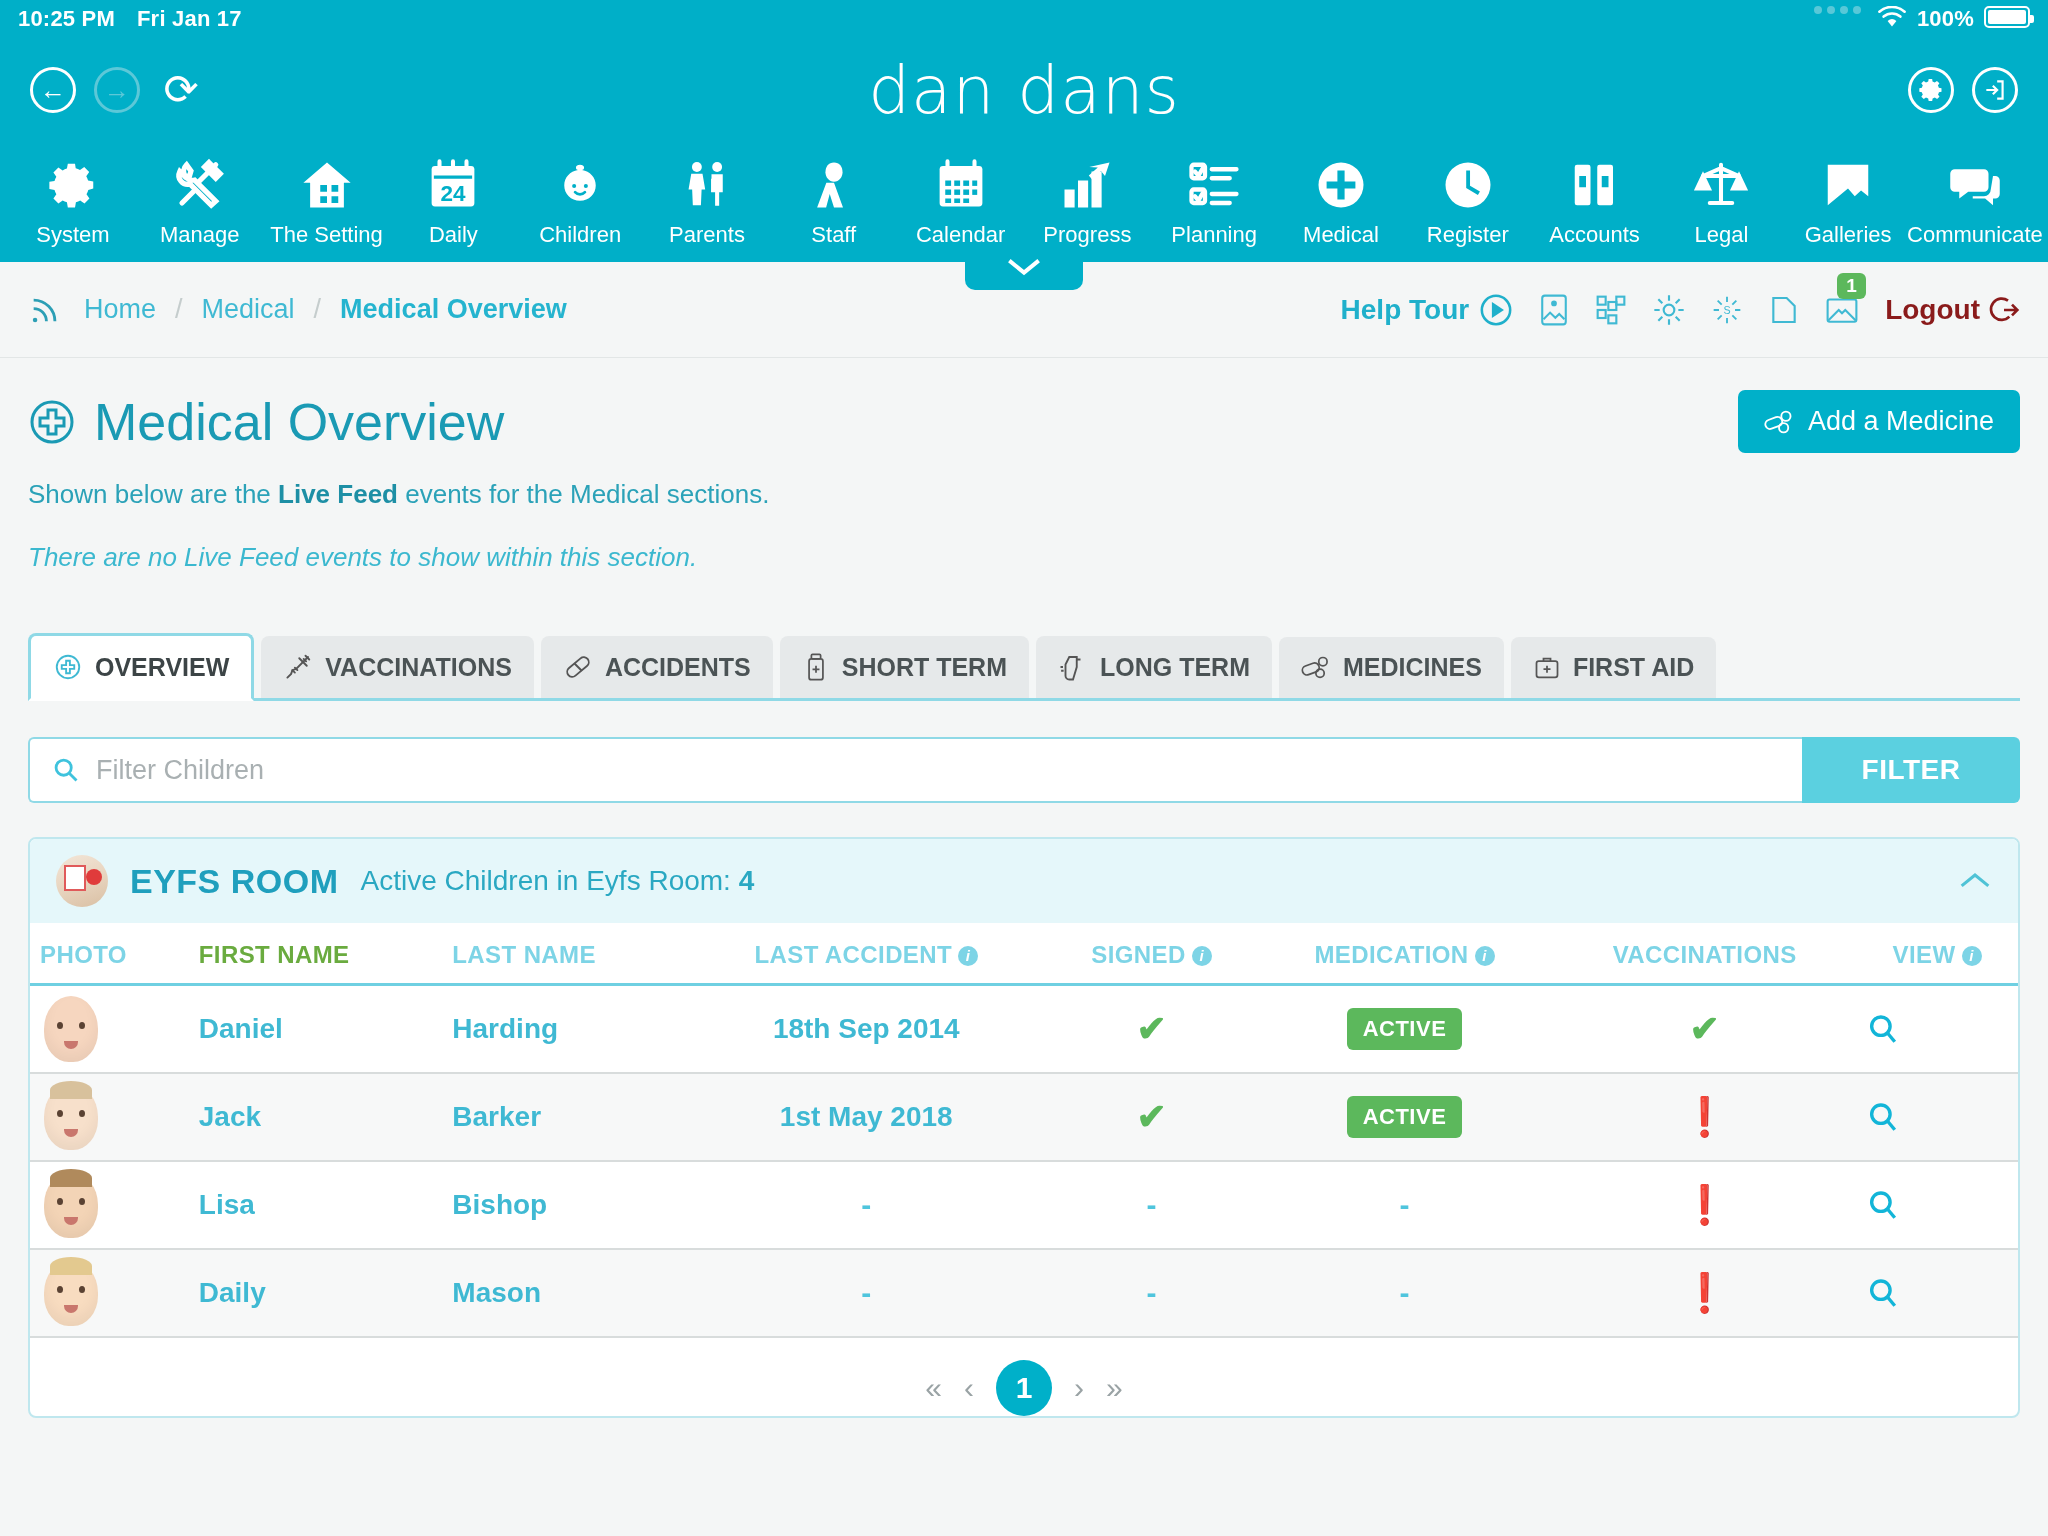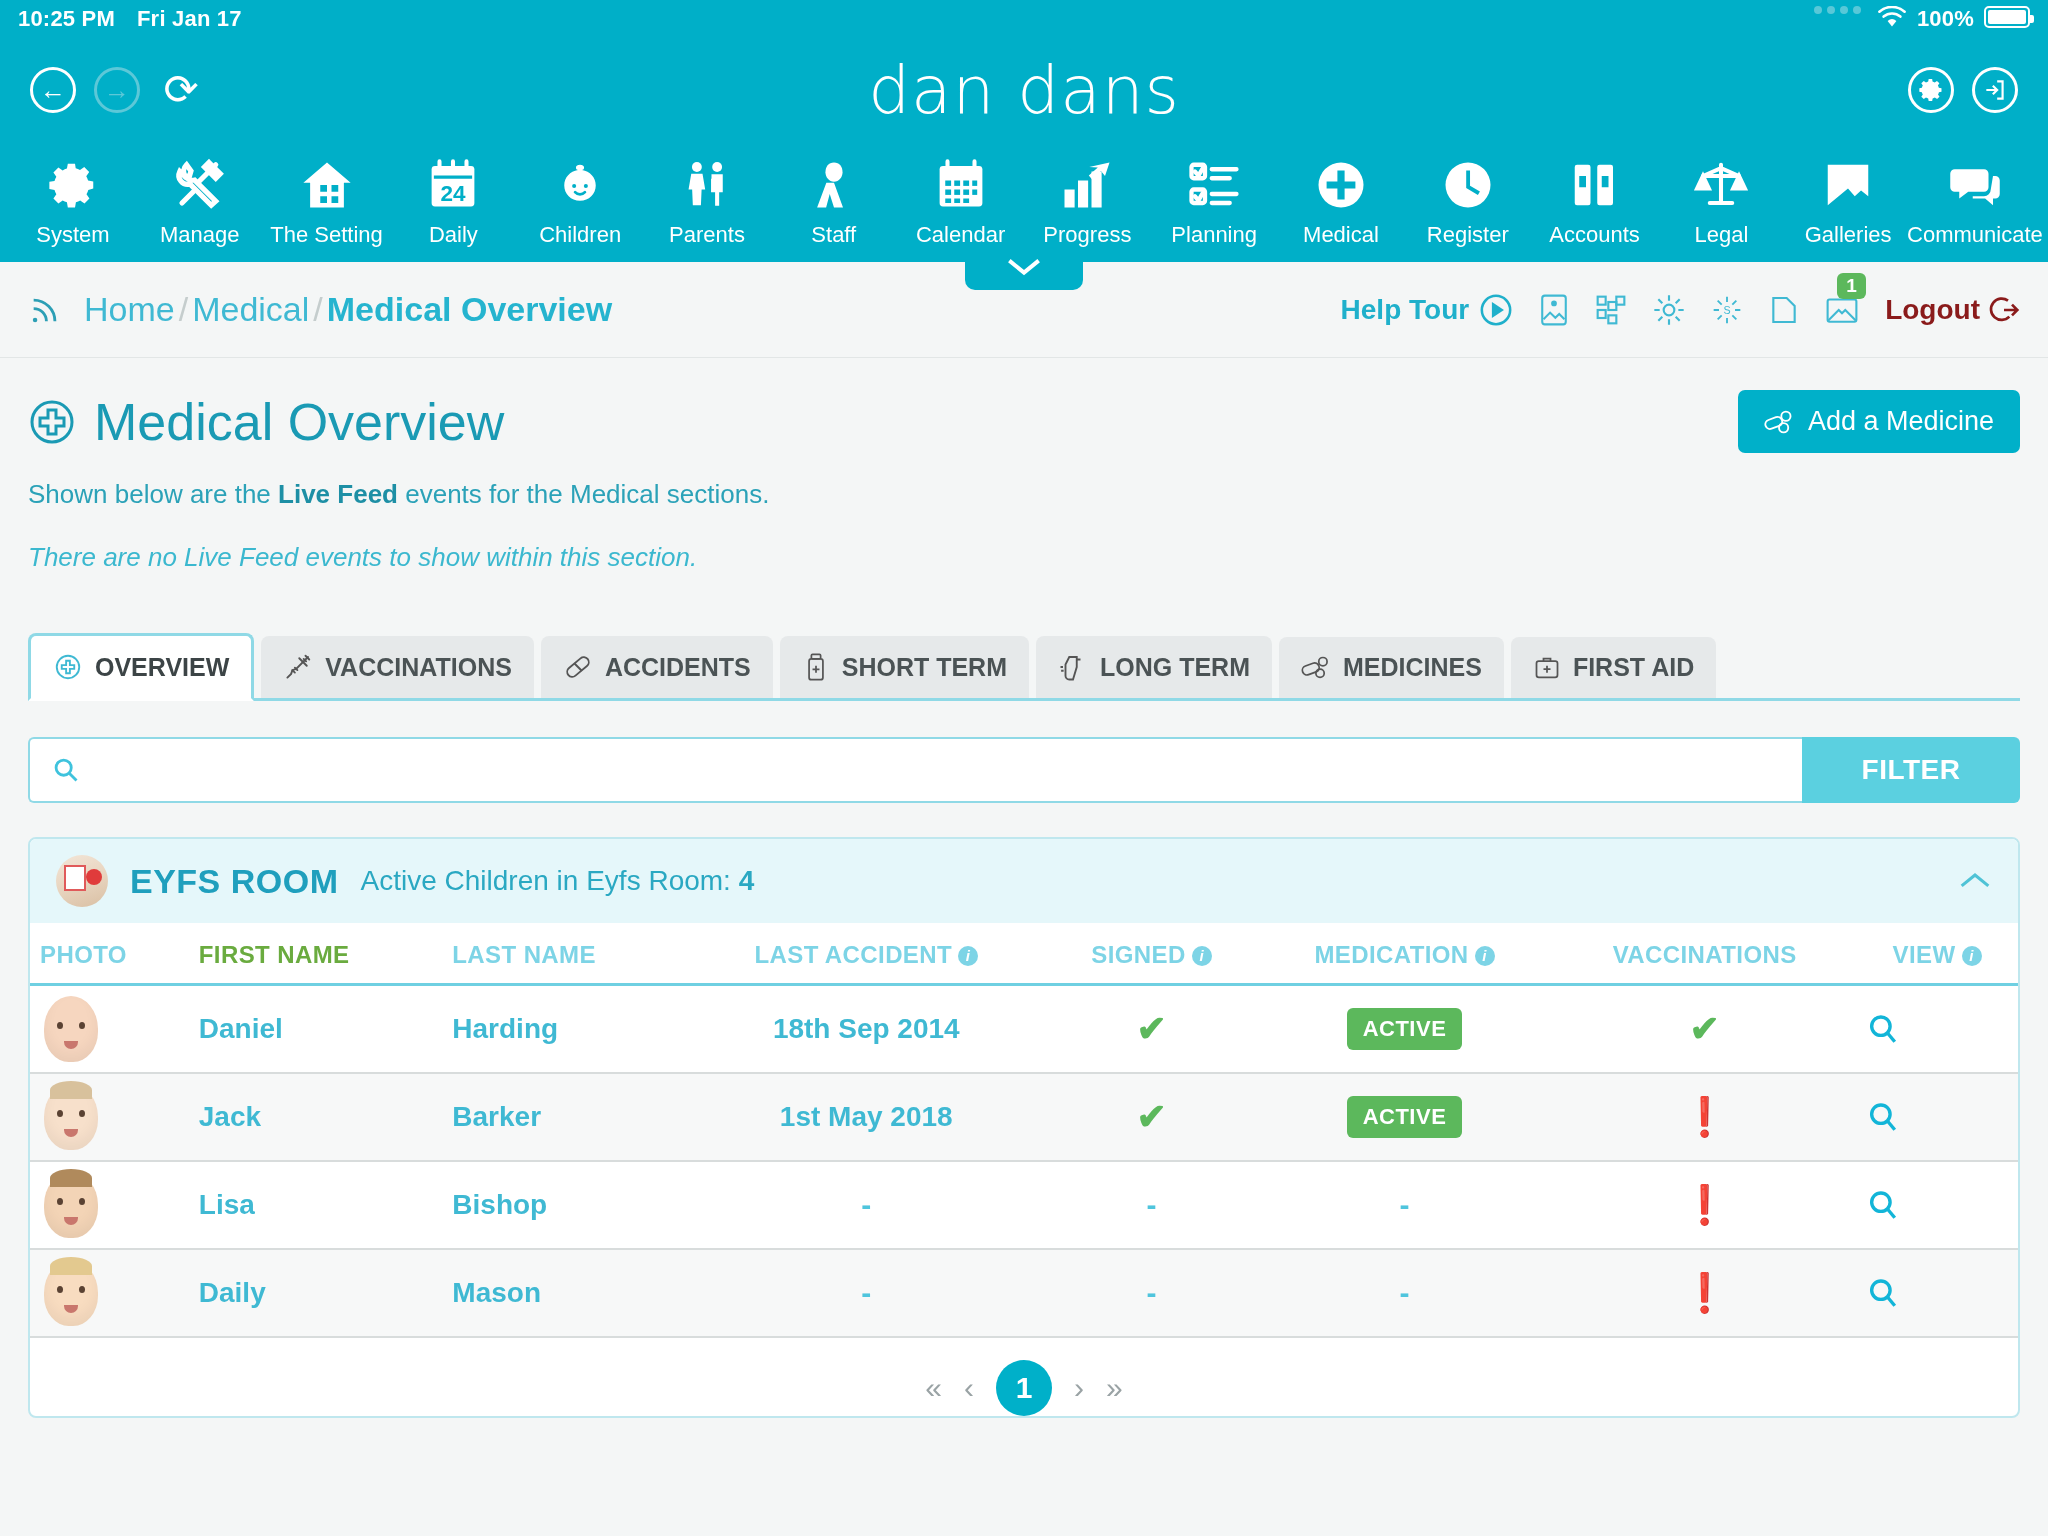--- a/index.html
+++ b/index.html
@@ -67,21 +67,21 @@
     background: #00afc8; border-radius: 0 0 10px 10px;
     display:flex; align-items:flex-start; justify-content:center; padding-top:2px;
     z-index: 5;
   }
 
   
   .crumbbar {
     background: #f4f6f6; border-bottom: 1px solid #e2e6e6;
     height: 96px; display: flex; align-items: center; padding: 0 28px;
   }
-  .crumbs { display: flex; align-items: center; gap: 4px; font-size: 34px; justify-content: space-between; }
+  .crumbs { display: flex; align-items: center; gap: 19px; font-size: 27px; justify-content: space-between; }
   .crumbs .sep { color: #c5cdcd; }
   .crumbs a { color: #3fb9d3; text-decoration: none; }
   .crumbs .cur { color: #25b4cf; font-weight: 700; }
   .crumb-right { margin-left: auto; display: flex; align-items: center; gap: 26px; }
   .helptour { color: #1fb0cb; font-size: 28px; font-weight: 700; display:flex; align-items:center; gap:10px;}
   .logout { color: #8a1b1b; font-size: 28px; font-weight: 700; display:flex; align-items:center; gap:8px; }
   .mail-wrap { position: relative; }
   .badge {
     position:absolute; top:-22px; left:12px; background:#5cb85c; color:#fff;
     border-radius:6px; font-size:19px; padding:2px 9px; font-weight:600;
@@ -606,20 +606,21 @@
     </div>
 
   <div class="filterrow">
     <div class="fsearch">
       <span>
         <svg width="28" height="28" viewBox="0 0 24 24" fill="none" stroke="#3fc3dd" stroke-width="2.4">
             <circle cx="10" cy="10" r="6.5"></circle>
             <path d="M15 15l6 6"></path>
           </svg>
       </span>
+      <input type="text" placeholder="Filter Children" style="">
     </div>
     <button class="fbtn">FILTER</button>
   </div>
 
   <div class="roomcard">
     <div class="roomhdr">
       <span class="roomavatar"></span>
       <span class="roomname">EYFS ROOM</span>
       <span class="roomcount">
         <span>Active Children in Eyfs Room:</span>

